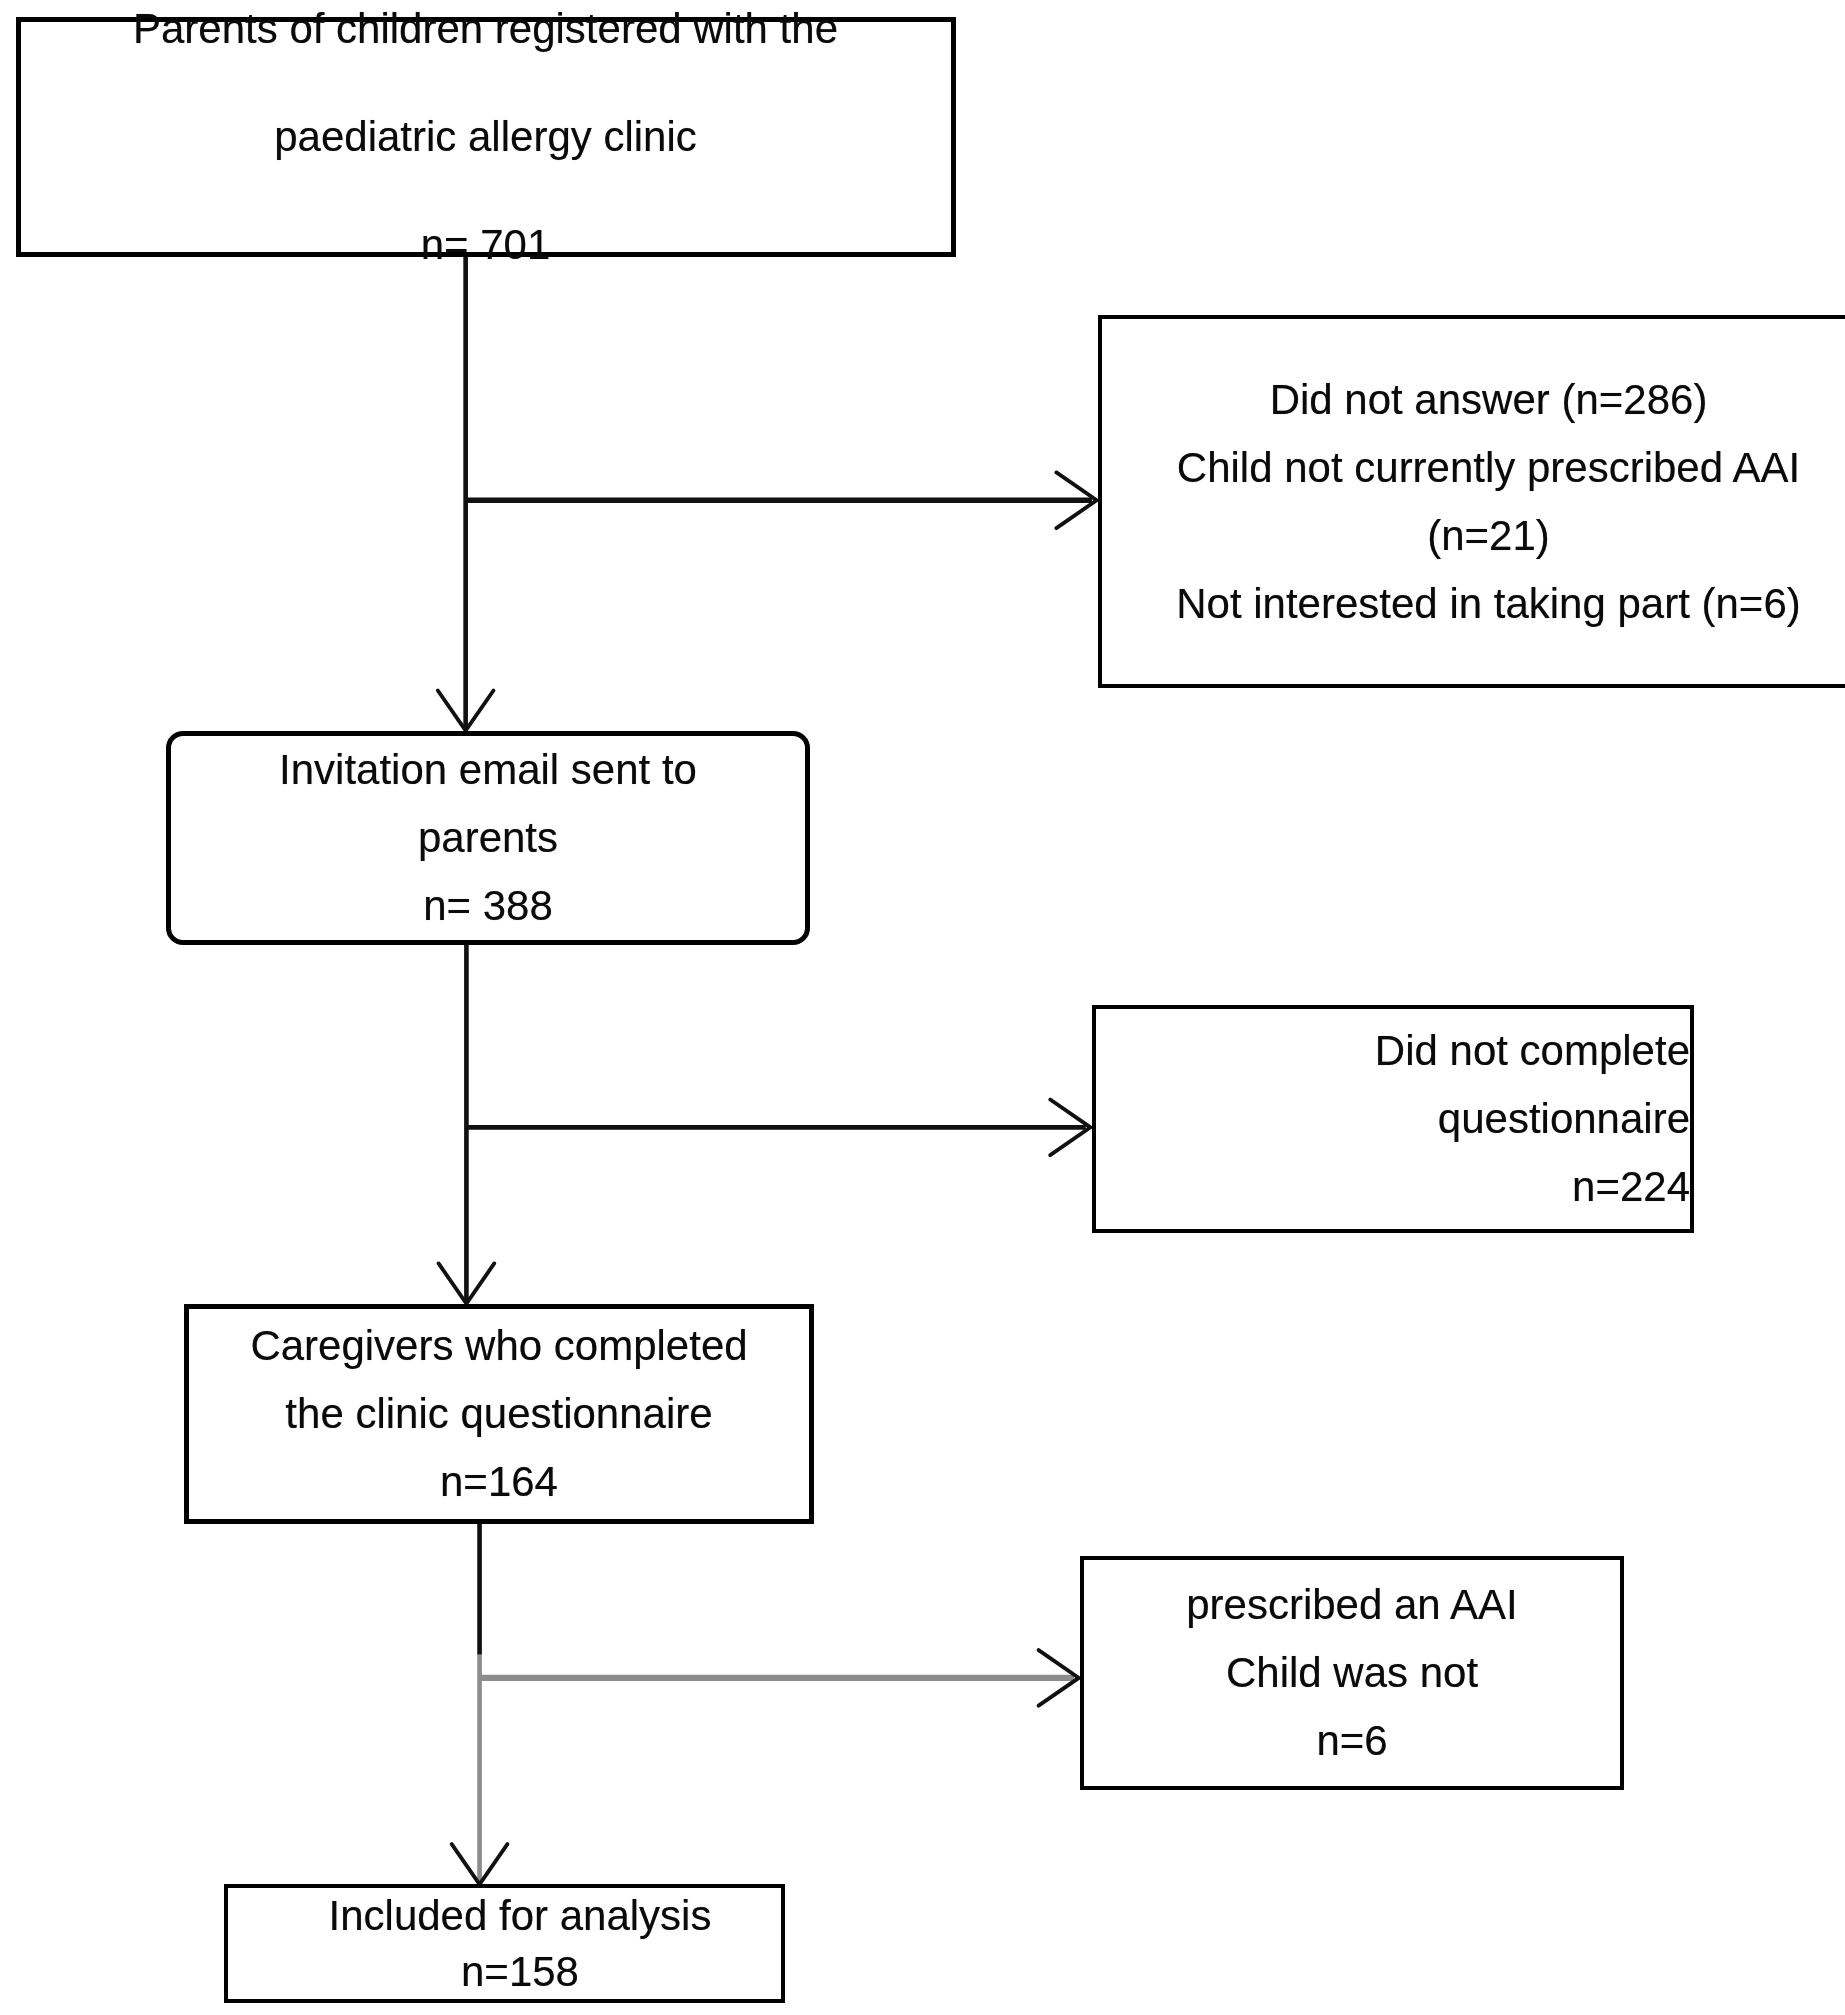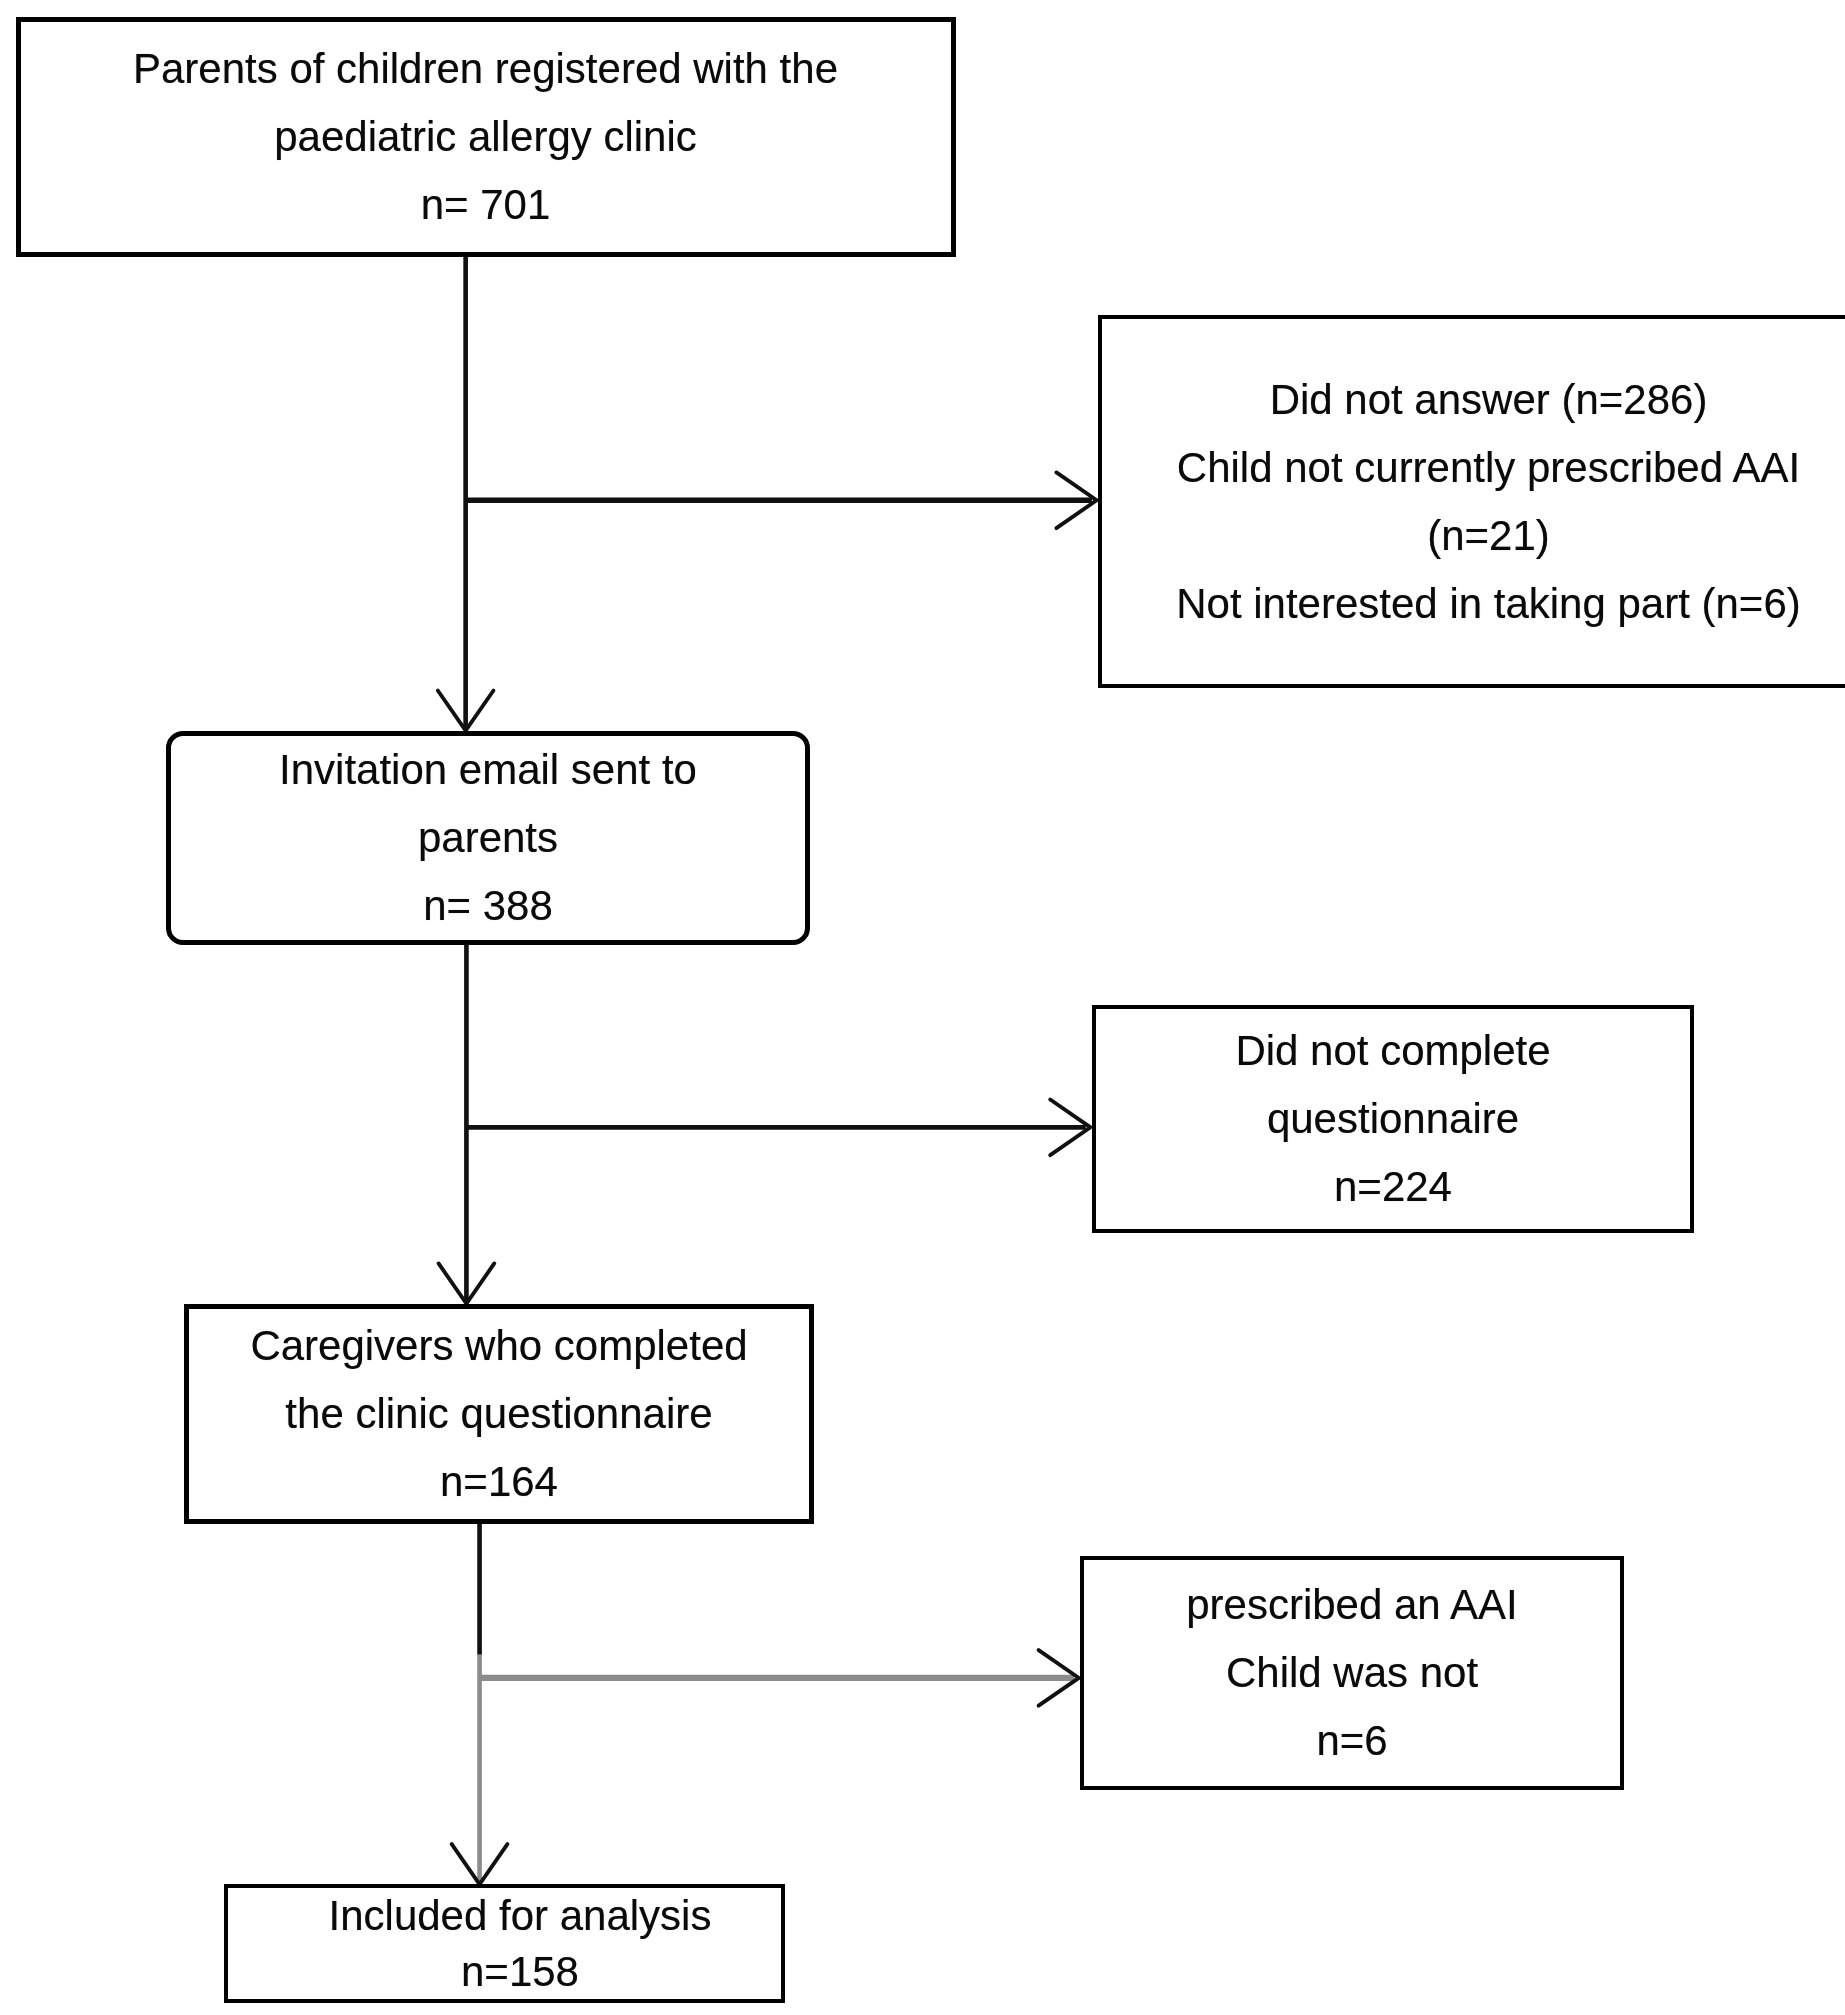--- a/index.html
+++ b/index.html
@@ -63,40 +63,40 @@
     <polyline points="1358,1422 1410,1458 1358,1494" fill="none" stroke-width="5" stroke-linecap="round" stroke="#111111"></polyline>
 
     <line x1="620" y1="1970" x2="620" y2="2140" stroke-width="6" stroke="#111111"></line>
     <line x1="620" y1="2140" x2="620" y2="2434" stroke-width="6" stroke="#8c8c8c"></line>
     <polyline points="584,2385 620,2437 656,2385" fill="none" stroke-width="5" stroke-linecap="round" stroke="#111111"></polyline>
 
     <line x1="620" y1="2170" x2="1389" y2="2170" stroke-width="8" stroke="#8c8c8c"></line>
     <polyline points="1343,2134 1395,2170 1343,2206" fill="none" stroke-width="5" stroke-linecap="round" stroke="#111111"></polyline>
   </svg>
 
-  <div class="fbox" style="left:15.5px; top:17px; width:940px; height:240px; border-width:5.4px;">
+  <div class="fbox" style="left:15.5px; top:17px; width:940px; height:240px; border-width:5.4px;gap:40px;">
     <div class="fline">Parents of children registered with the</div>
     <div class="fline">paediatric allergy clinic</div>
     <div class="fline">n= 701</div>
   </div>
 
   <div class="fbox" style="left:1098px; top:315px; width:781px; height:373px;">
     <div class="fline">Did not answer (n=286)</div>
     <div class="fline">Child not currently prescribed AAI</div>
     <div class="fline">(n=21)</div>
     <div class="fline">Not interested in taking part (n=6)</div>
   </div>
 
   <div class="fbox" style="left:166px; top:731px; width:644px; height:214px; border-width:5.4px;border-radius:17px;">
     <div class="fline">Invitation email sent to</div>
     <div class="fline">parents</div>
     <div class="fline">n= 388</div>
   </div>
 
-  <div class="fbox" style="left:1092px; top:1005px; width:602px; height:228px;">
+  <div class="fbox" style="left:1092px; top:1005px; width:602px; height:228px;align-items:flex-end;">
     <div class="fline">Did not complete</div>
     <div class="fline">questionnaire</div>
     <div class="fline">n=224</div>
   </div>
 
   <div class="fbox" style="left:184px; top:1304px; width:630px; height:220px; border-width:5.4px;">
     <div class="fline">Caregivers who completed</div>
     <div class="fline">the clinic questionnaire</div>
     <div class="fline">n=164</div>
   </div>

